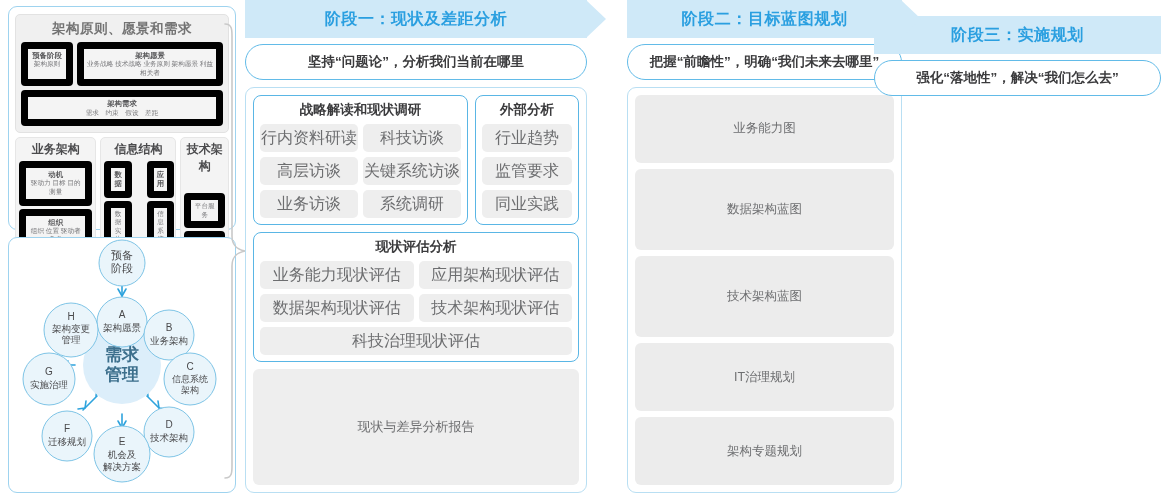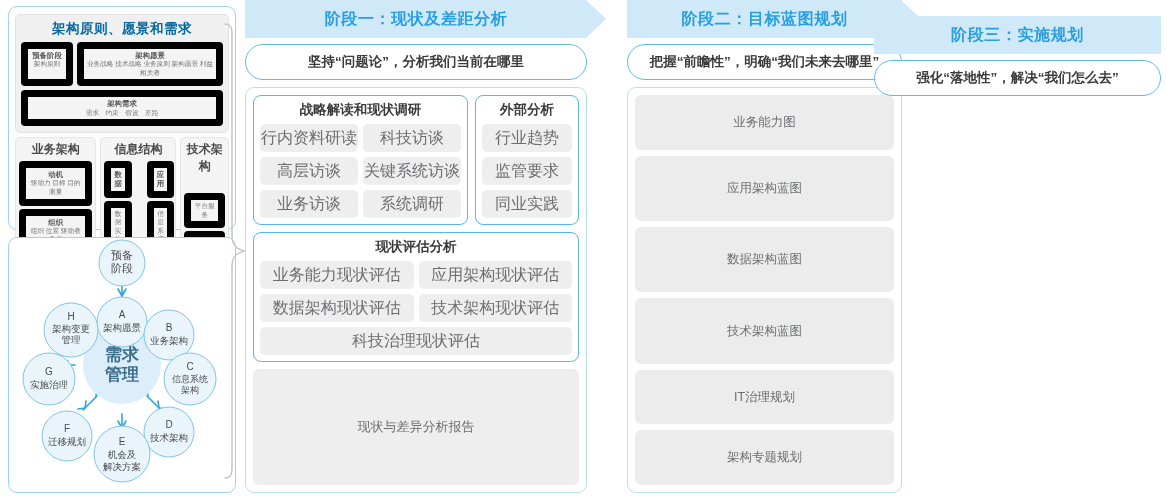--- a/index.html
+++ b/index.html
@@ -19,21 +19,21 @@
     position:absolute; left:0; right:0;
   }
   #togaf-panel{ top:0; height:224px; padding:7px 6px; }
   #adm-panel{ top:231px; height:256px; }
 
   .gbox{
     background:#f0f0f0; border:1px solid #e2e2e2; border-radius:5px;
   }
   .togaf-outer{ padding:5px 5px 6px 5px; }
   .togaf-title{
-    text-align:center; font-weight:bold; font-size:13.5px; color:#0369a1;
+    text-align:center; font-weight:bold; font-size:13.5px; color:#737373;
     letter-spacing:.5px; margin-bottom:4px;
   }
   .row{ display:flex; gap:4px; }
   .cell{
     background:#f4f4f4; border:7px solid #000000; border-radius:4px;
     text-align:center; padding:2px 3px;
   }
   .cell-h{ font-weight:bold; font-size:7.4px; color:#5a5a5c; line-height:1.25; }
   .cell-s{ font-size:6.6px; color:#77777a; line-height:1.3; }
 
@@ -352,21 +352,20 @@
           <path d="M0 0 L20 19 L0 38 Z" fill="#cfe9f8"></path>
         </svg>
     </div>
   </div>
   <div class="phase-sub">
     <span>把握“前瞻性”，明确“我们未来去哪里”</span>
   </div>
   <div class="phase-body">
     <div class="stack">
       <div class="sitem" style="flex:1">业务能力图</div>
-      <div class="sitem" style="flex:1.2">应用架构蓝图</div>
       <div class="sitem" style="flex:1.2">数据架构蓝图</div>
       <div class="sitem" style="flex:1.2">技术架构蓝图</div>
       <div class="sitem" style="flex:1">IT治理规划</div>
       <div class="sitem" style="flex:1">架构专题规划</div>
     </div>
   </div>
 </div>
 
 <div class="phase" id="phase3">
   <div class="phase-head">

